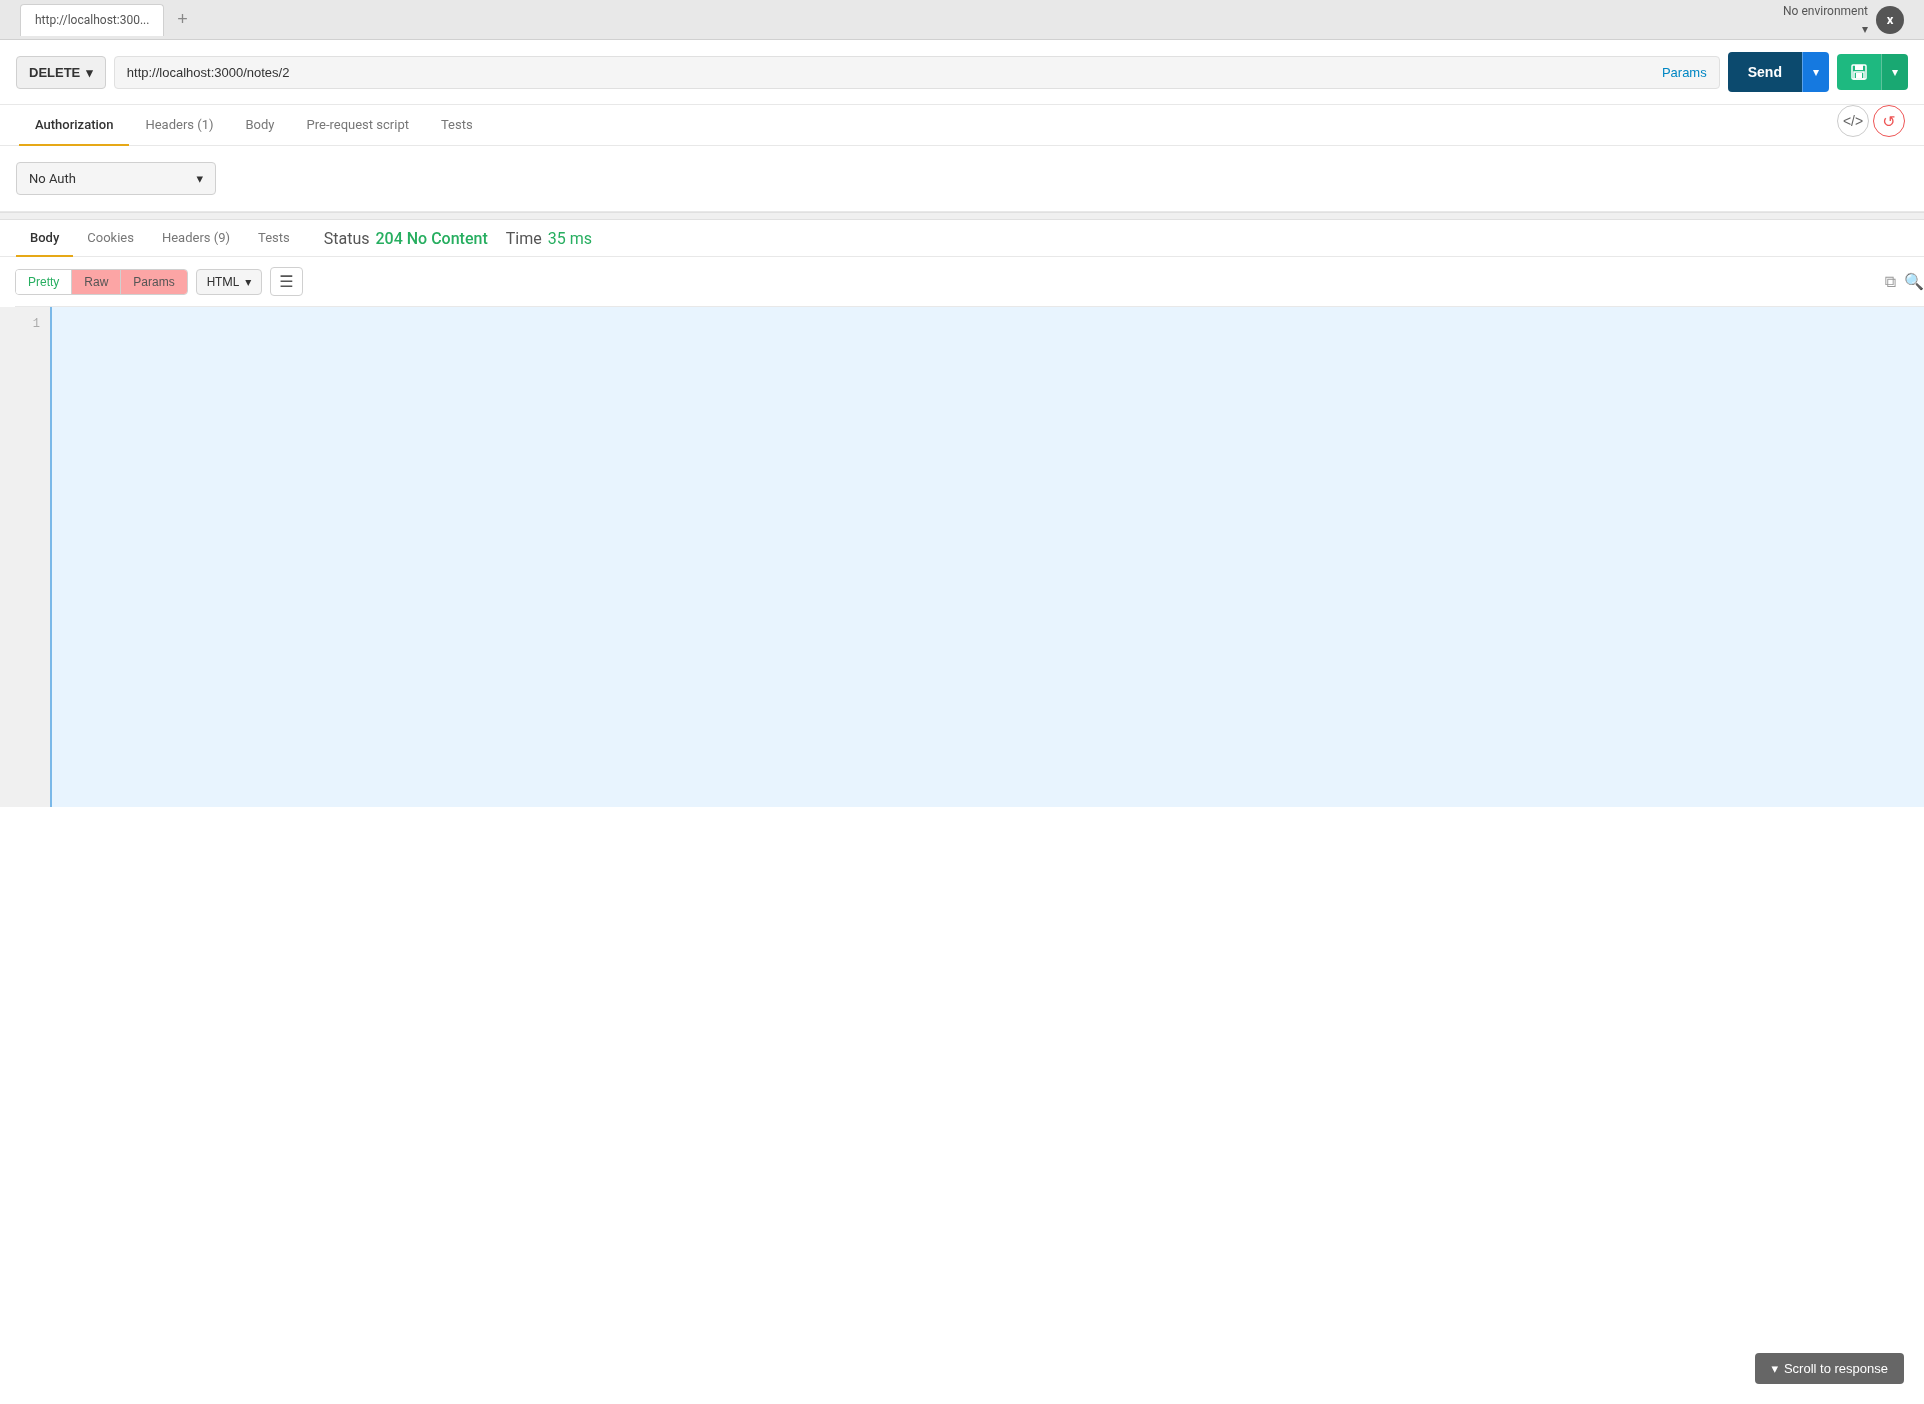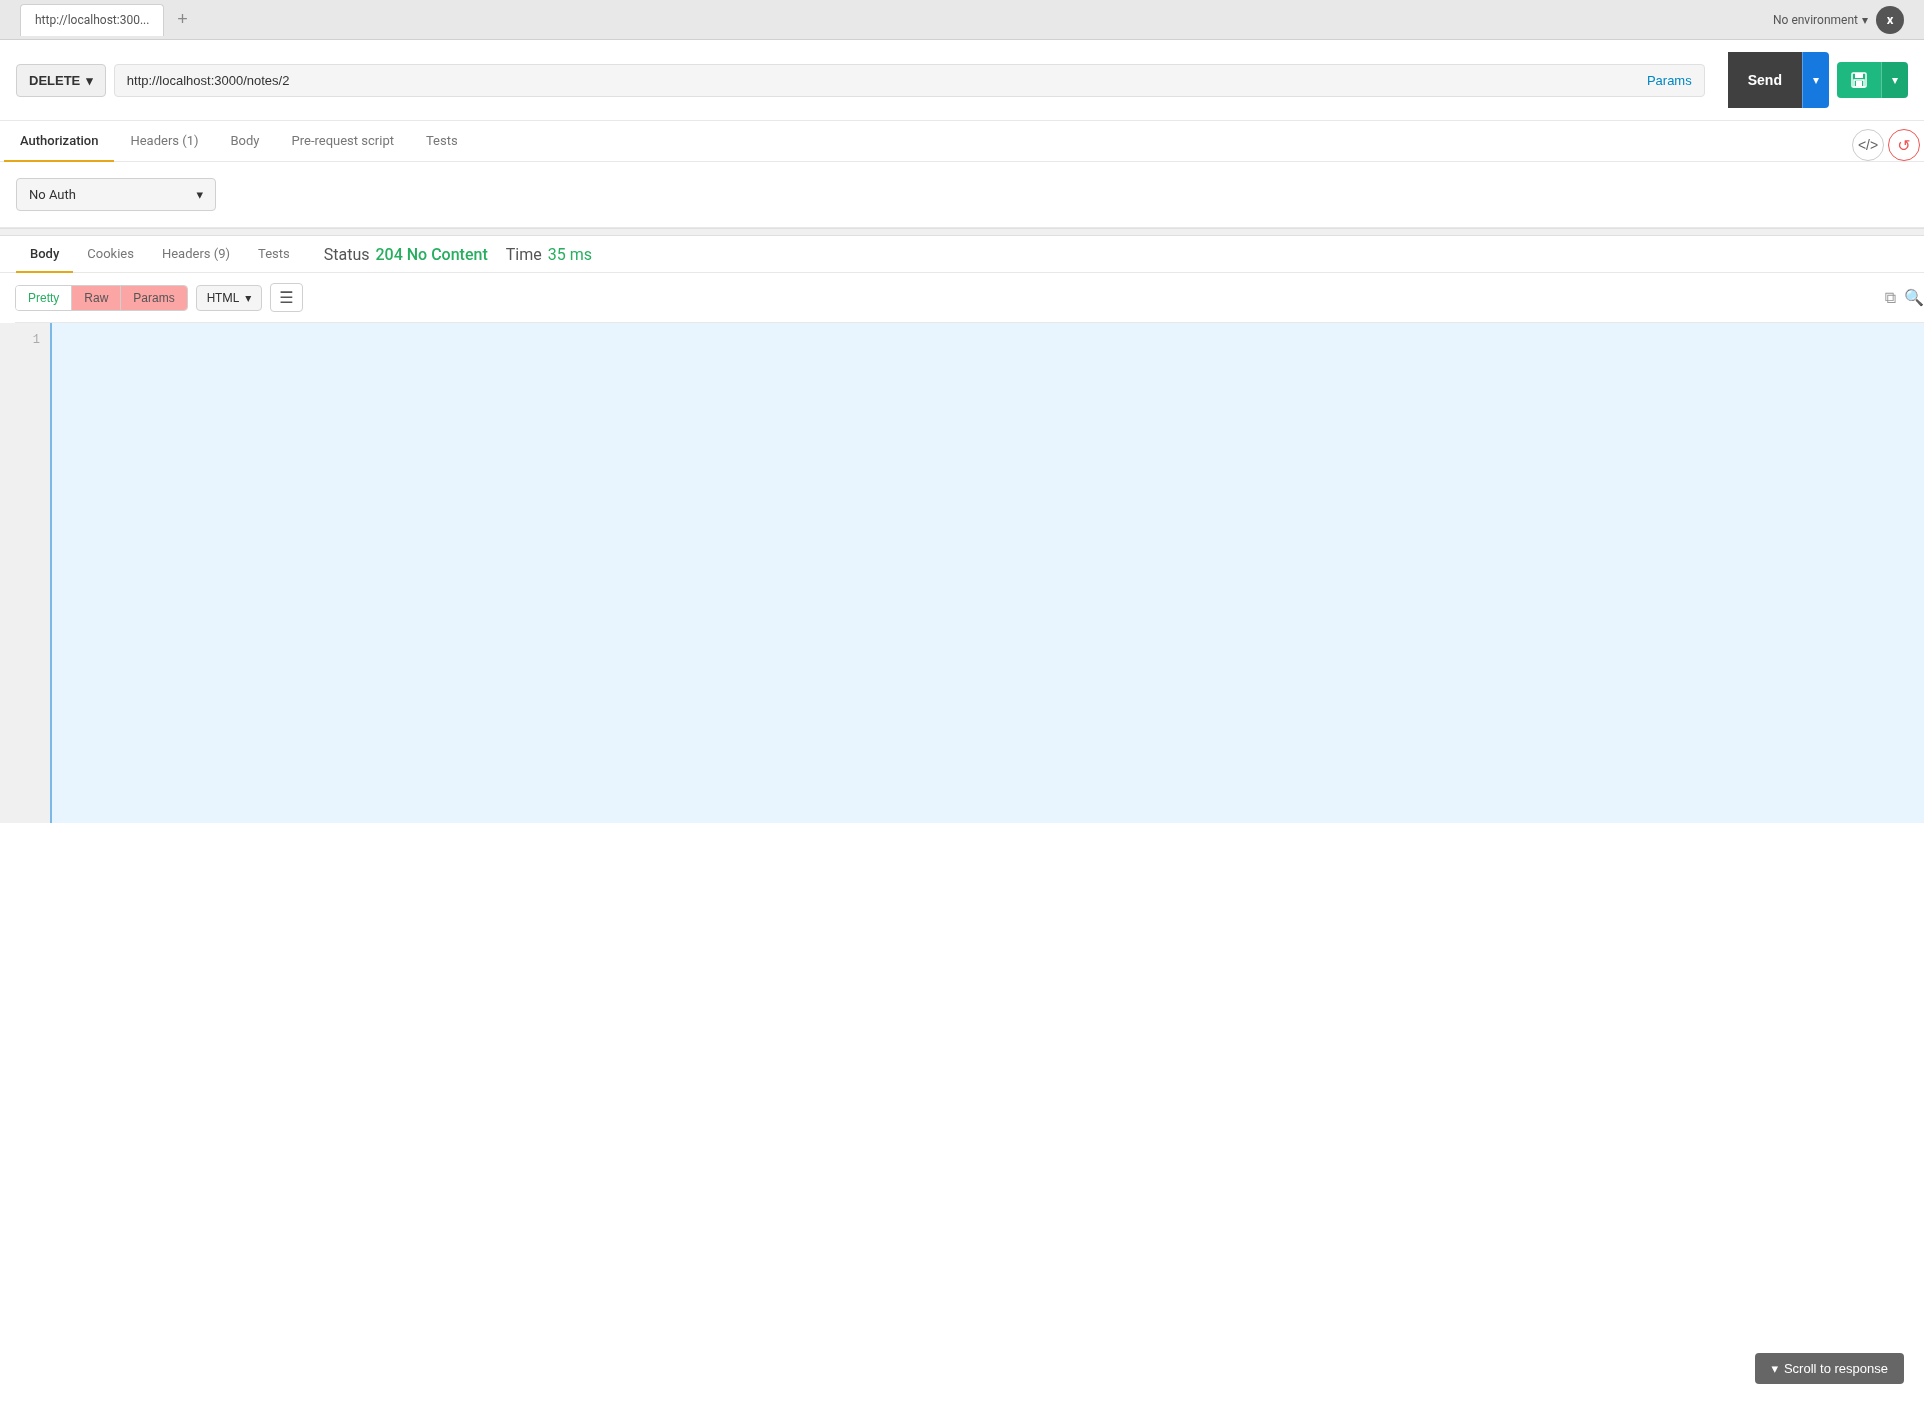--- a/index.html
+++ b/index.html
@@ -48,20 +48,21 @@
       align-items: center;
       gap: 8px;
     }
     .env-selector {
       font-size: 12px;
       color: #555;
       display: flex;
       align-items: flex-end;
       gap: 4px;
       cursor: pointer;
+      flex-direction: column;
     }
     .env-avatar {
       width: 28px;
       height: 28px;
       background: #555;
       border-radius: 50%;
       display: flex;
       align-items: center;
       justify-content: center;
       color: white;
@@ -123,31 +124,30 @@
       font-weight: 500;
       cursor: pointer;
       padding: 8px 12px;
     }
     .send-btn-group {
       display: flex;
       border-radius: 4px;
       overflow: hidden;
     }
     .send-btn {
-      background: #404040;
+      background: #0c4a6e;
       color: white;
       border: none;
-      padding: 20px 20px;
+      padding: 12px 20px;
       font-size: 14px;
       font-weight: 600;
       cursor: pointer;
       display: flex;
       align-items: center;
       gap: 6px;
-      margin-left: 15px;
     }
     .send-btn-arrow {
       background: #1579e0;
       color: white;
       border: none;
       border-left: 1px solid rgba(255,255,255,0.3);
       padding: 8px 10px;
       cursor: pointer;
       font-size: 12px;
     }
@@ -172,23 +172,23 @@
       border: none;
       border-left: 1px solid rgba(255,255,255,0.3);
       padding: 8px 10px;
       cursor: pointer;
       font-size: 12px;
     }
 
     
     .req-tabs {
       display: flex;
-      align-items: flex-end;
+      align-items: flex-start;
       border-bottom: 1px solid #e8e8e8;
-      padding: 0 4px;
+      padding: 0 19px;
       background: #fff;
     }
     .req-tab {
       padding: 12px 16px;
       font-size: 13px;
       color: #777;
       cursor: pointer;
       border-bottom: 2px solid transparent;
       margin-bottom: -1px;
     }

